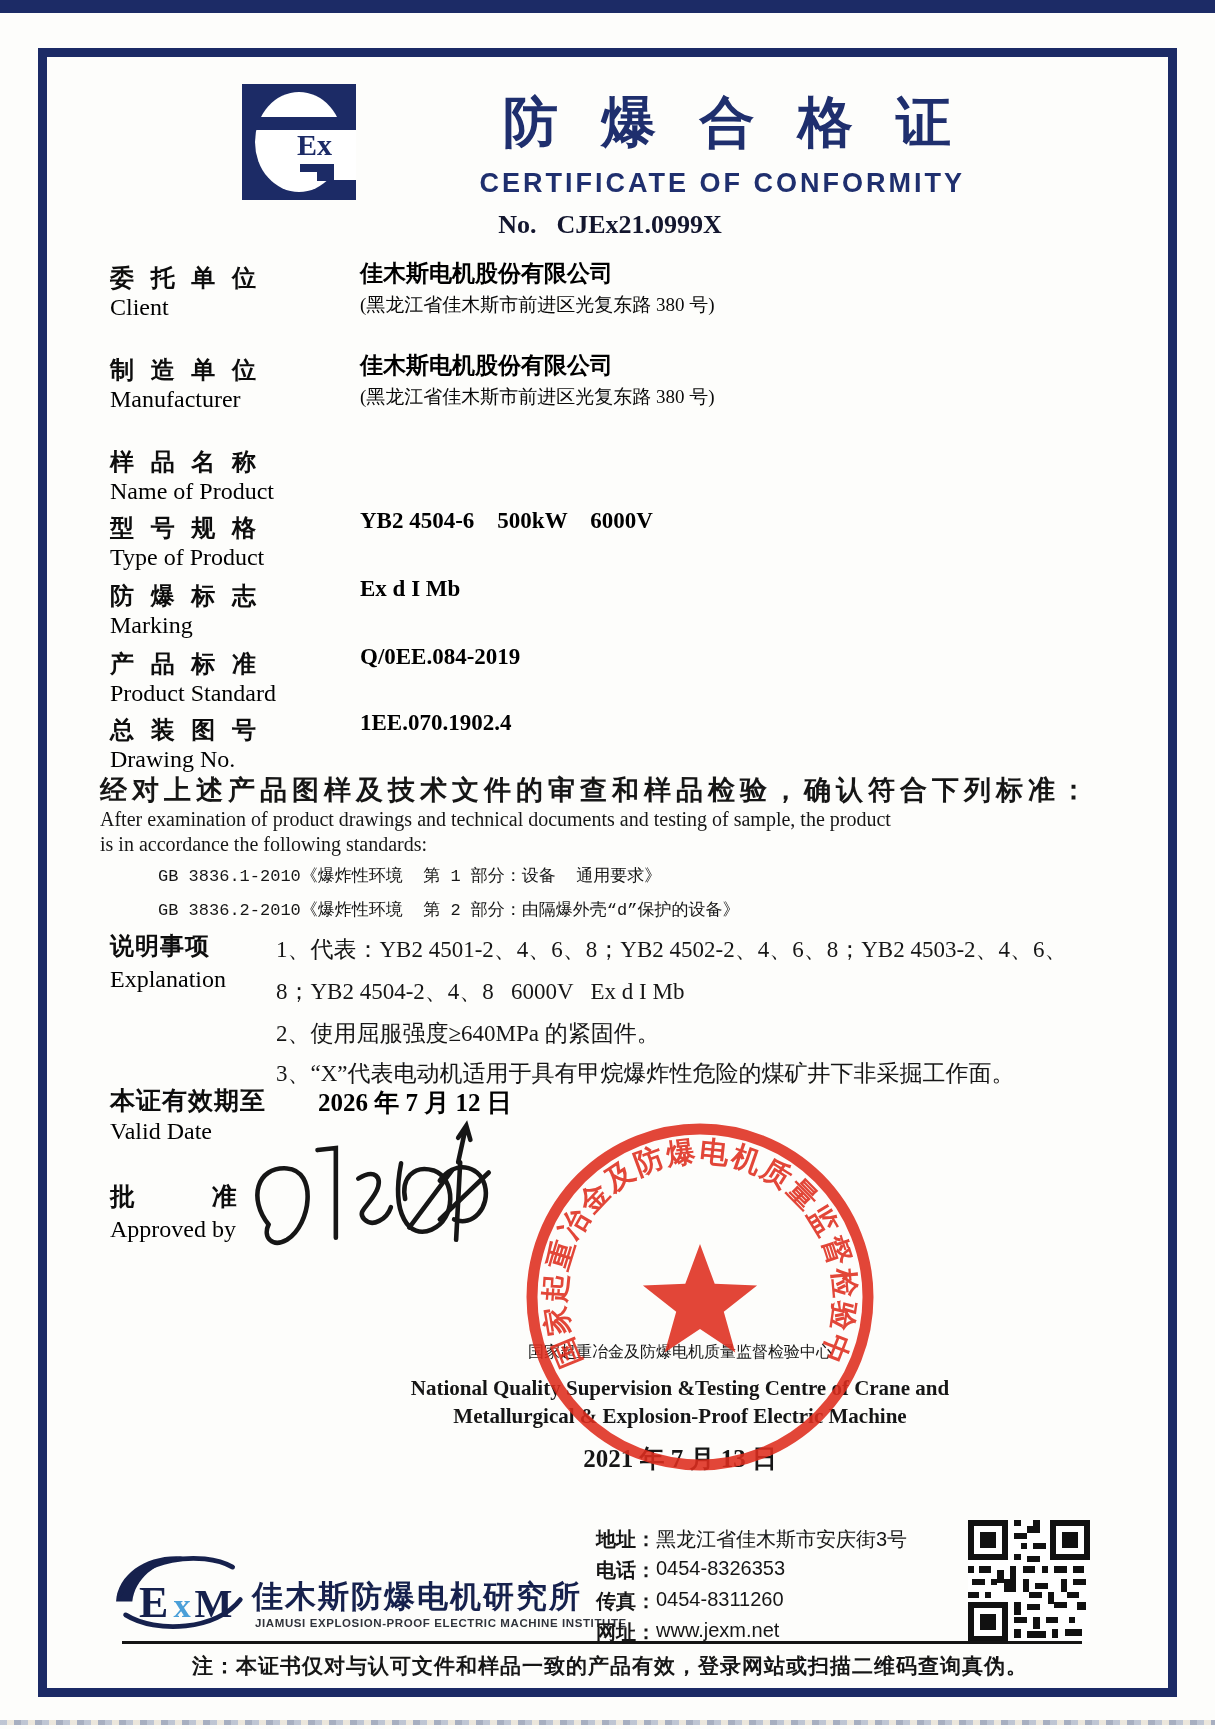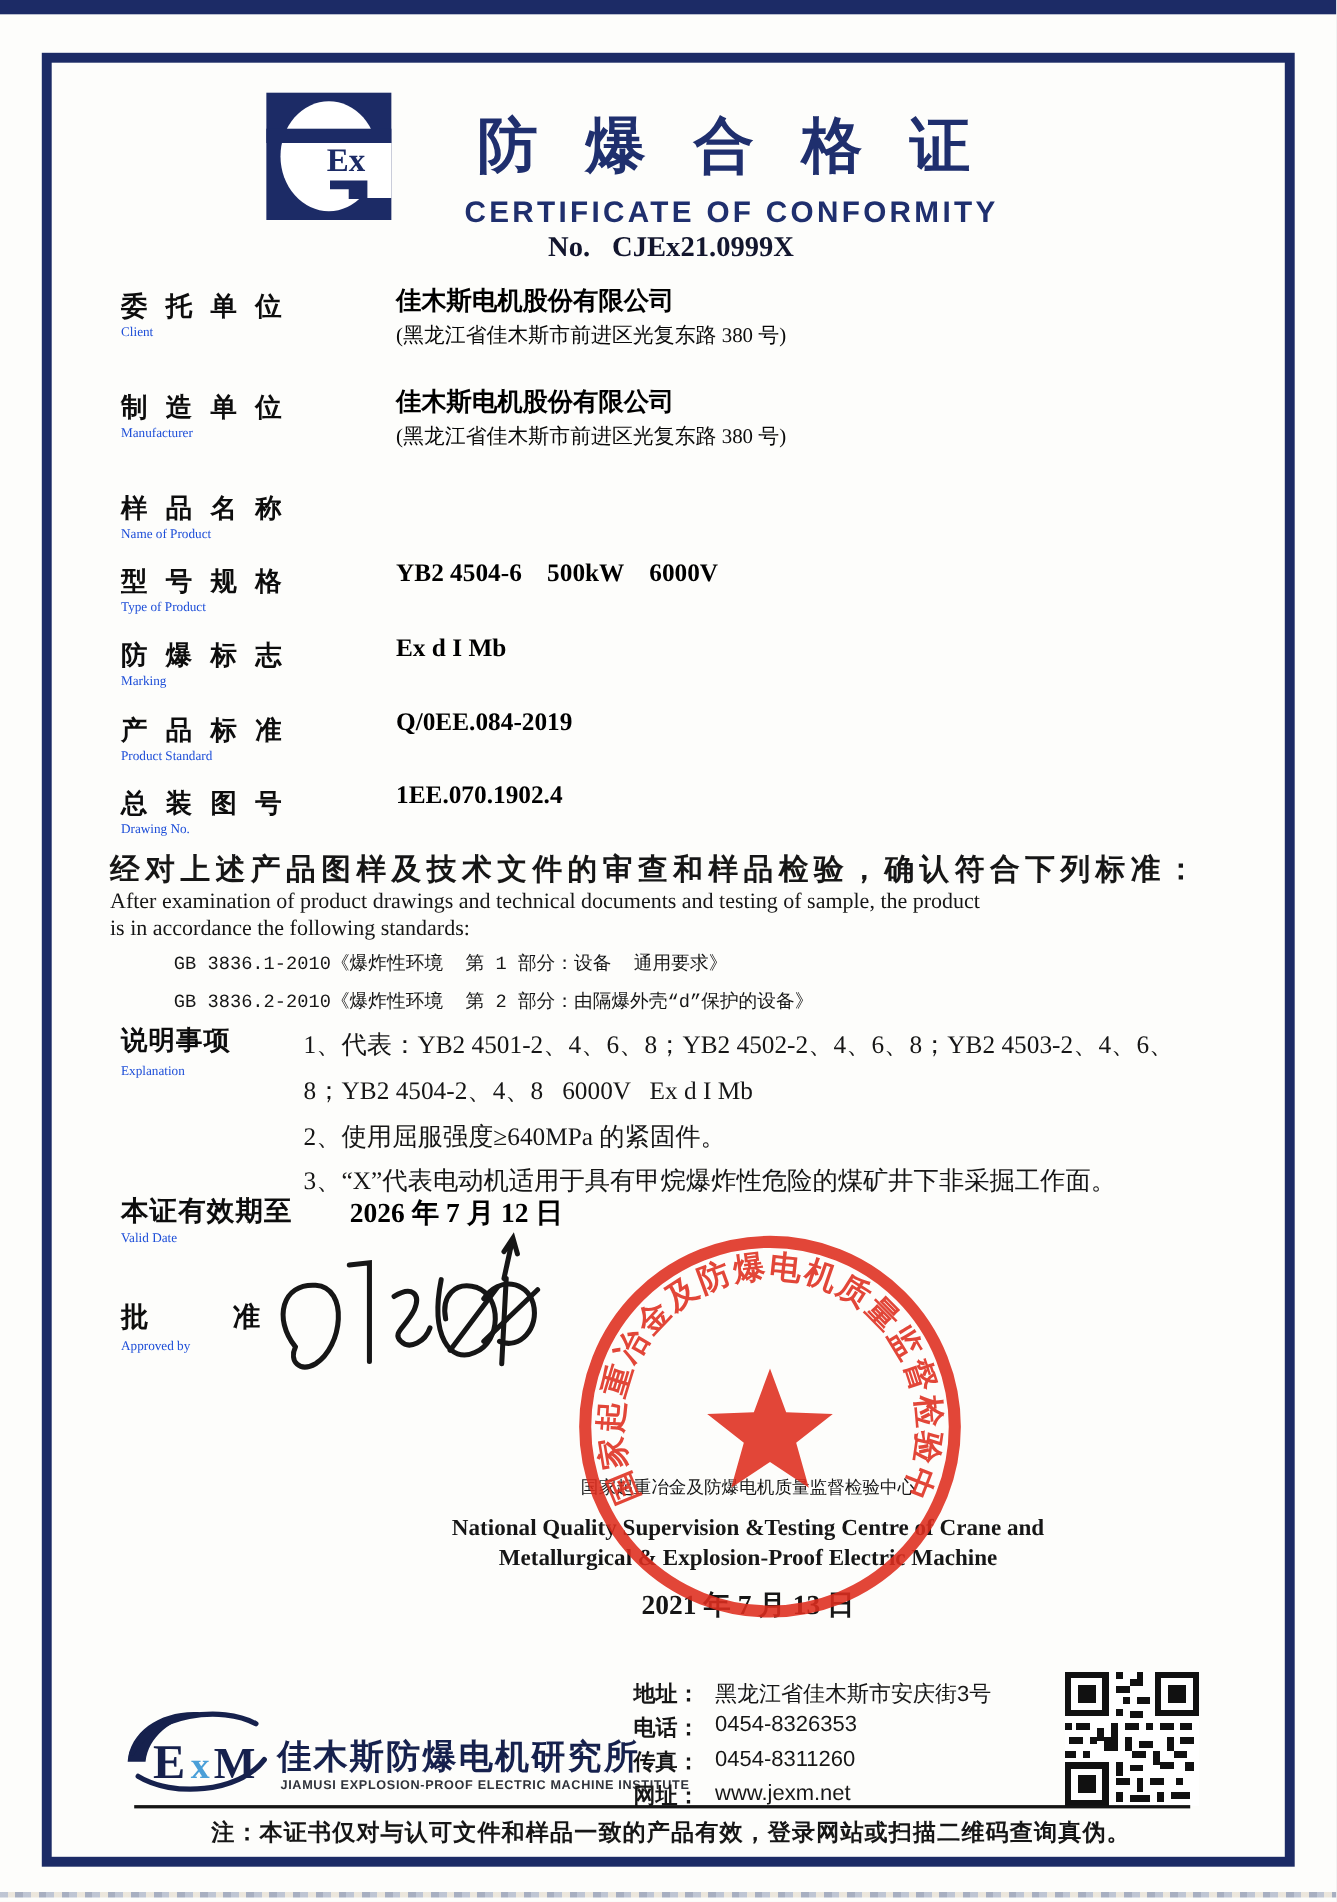--- a/index.html
+++ b/index.html
@@ -5,48 +5,48 @@
   html,body{margin:0;padding:0;background:#e9e9e9;}
   .page{position:relative;width:1215px;height:1729px;background:#fdfdfb;
         font-family:"Liberation Sans",sans-serif;color:#161616;overflow:hidden;margin:0 auto;}
   .abs{position:absolute;}
   .topband{left:0;top:0;width:1215px;height:13px;background:#1c2b66;}
   .frame{left:38px;top:48px;width:1139px;height:1649px;border:9px solid #1c2b66;box-sizing:border-box;z-index:1;}
   .bottomstrip{left:0;top:1720px;width:1215px;height:5px;opacity:.75;
         background:repeating-linear-gradient(90deg,#aab3c6 0 7px,#e6dfd2 7px 14px,#8b95ad 14px 21px);}
   
   .logo{left:242px;top:84px;width:114px;height:116px;}
-  .titlebox{left:365px;top:96px;width:600px;text-align:center;color:#1f2f6e;}
+  .titlebox{left:365px;top:86px;width:600px;text-align:right;color:#1f2f6e;}
   .title-cn{font-size:55px;font-weight:bold;letter-spacing:14px;white-space:pre;}
   .title-en{margin-top:8px;font-family:Liberation Sans, sans-serif;font-weight:bold;font-size:27px;letter-spacing:3px;color:#1f2f6e;}
   .noline{left:320px;top:210px;width:580px;display:flex;justify-content:center;gap:20px;
           font-family:"Liberation Serif",serif;font-weight:bold;font-size:26px;color:#13162e;}
   
   .cnlabel{font-weight:bold;font-size:24px;letter-spacing:5px;color:#0d0d0d;white-space:pre;}
-  .enlabel{font-family:"Liberation Serif",serif;font-size:12px;color:#1d4ed8;}
+  .enlabel{font-family:"Liberation Serif",serif;font-size:24px;color:#000000;}
   .value{font-family:"Liberation Serif",serif;font-weight:bold;font-size:23px;color:#000;white-space:pre;}
   .sub{font-family:"Liberation Serif",serif;font-size:19px;color:#0a0a0a;white-space:pre;}
   .labcol{left:110px;}
   .valcol{left:360px;}
   
   .stmt-cn{left:100px;top:772px;font-weight:bold;font-size:27px;letter-spacing:5px;white-space:pre;}
   .stmt-en{font-family:"Liberation Serif",serif;font-size:20px;}
   .stdline{left:158px;font-family:Liberation Mono, monospace;font-size:17px;white-space:pre;text-align:center;}
   .expl-line{left:276px;width:860px;font-family:"Liberation Serif",serif;font-size:23px;white-space:pre;}
   
   .issuer{left:360px;width:640px;text-align:center;}
   .issuer-en{font-family:"Liberation Serif",serif;font-weight:bold;font-size:21px;}
   .issuer-date{font-family:"Liberation Serif",serif;font-weight:bold;font-size:25px;white-space:pre;}
   .stamp{left:515px;top:1112px;width:370px;height:370px;z-index:5;opacity:.88;pointer-events:none;}
   .sig{left:238px;top:1114px;width:265px;height:170px;z-index:4;}
   
   .jexm-logo{left:108px;top:1548px;width:148px;height:86px;}
   .inst-cn{left:252px;top:1576px;font-weight:bold;font-size:31px;letter-spacing:2px;color:#16214d;text-align:center;}
   .inst-en{left:255px;top:1617px;font-size:11.5px;letter-spacing:.6px;color:#30333b;font-weight:bold;}
-  .contact-row{left:576px;display:flex;font-size:20px;white-space:pre;gap:14px;}
+  .contact-row{left:596px;display:flex;font-size:20px;white-space:pre;}
   .c-label{font-weight:bold;}
   .qr{left:968px;top:1520px;width:122px;height:122px;}
   .divider{left:122px;top:1641px;width:960px;height:3px;background:#151515;}
   .note{left:120px;top:1652px;width:980px;text-align:center;font-weight:bold;font-size:21px;letter-spacing:1px;}
 </style>
 </head>
 <body>
 
 <div class="page">
   <div class="abs topband"></div>

